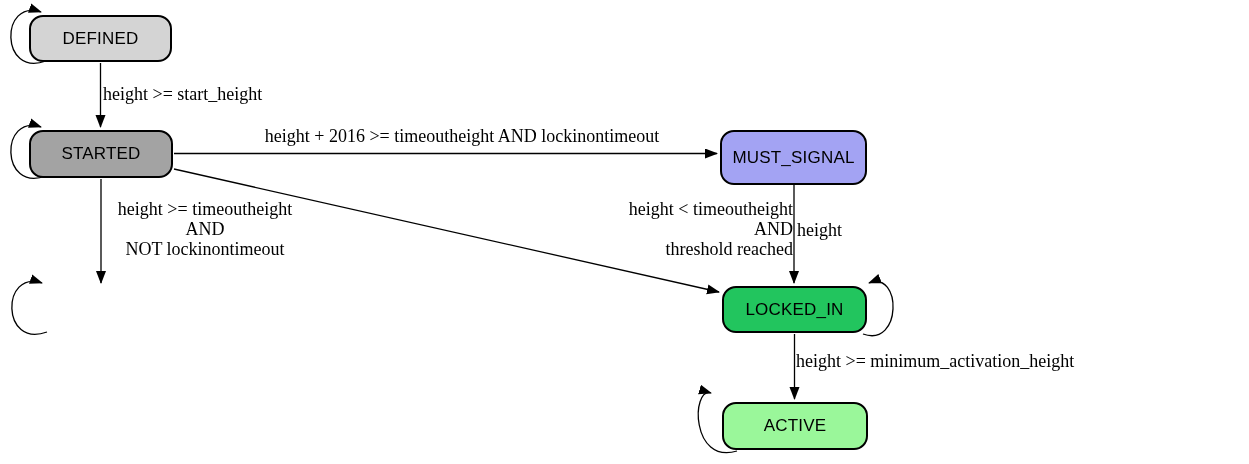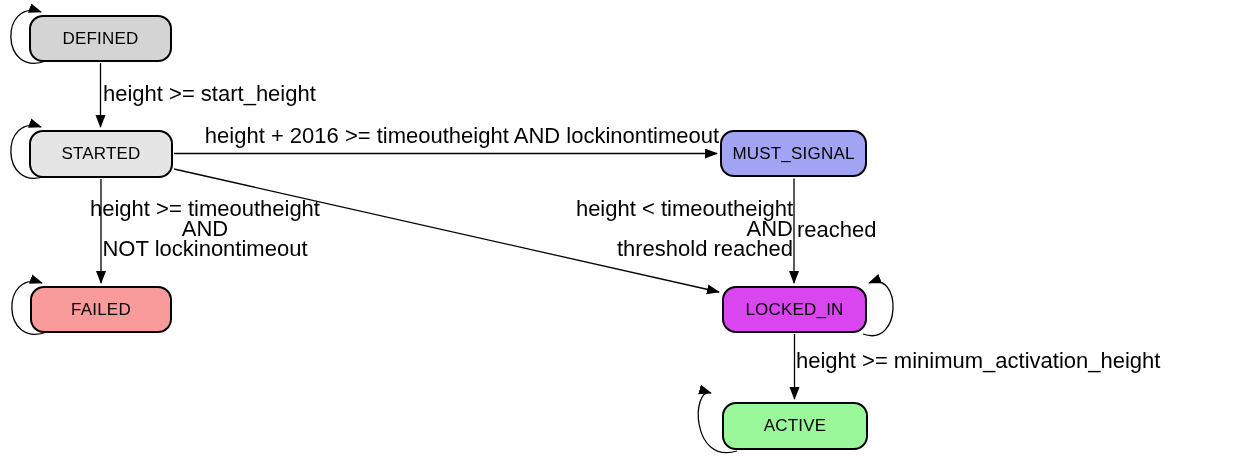--- a/index.html
+++ b/index.html
@@ -24,32 +24,32 @@
     border-radius: 14px;
     display: flex;
     align-items: center;
     justify-content: center;
     font-size: 17px;
     color: #000;
     letter-spacing: 0.2px;
   }
   .elabel {
     position: absolute;
-    font-family: Liberation Sans, sans-serif;
-    font-size: 22px;
+    font-family: Liberation Serif, serif;
+    font-size: 18px;
     line-height: 20px;
     color: #000;
     white-space: pre-line;
   }
   .elabel.center { text-align: center; }
   
   #n-defined     { left: 29px;  top: 15px;  width: 143px; height: 47px; }
   #n-started     { left: 29px;  top: 130px; width: 144px; height: 48px; }
   #n-failed      { left: 30px;  top: 286px; width: 142px; height: 47px; }
-  #n-must-signal { left: 720px; top: 130px; width: 147px; height: 47px; }
+  #n-must-signal { left: 720px; top: 130px; width: 147px; height: 55px; }
   #n-locked-in   { left: 722px; top: 286px; width: 145px; height: 47px; }
   #n-active      { left: 722px; top: 402px; width: 146px; height: 48px; }
   
   #l-defined-started    { left: 103px; top: 84px; }
   #l-started-mustsignal { left: 198px; top: 126px; width: 528px; }
   #l-started-failed     { left: 85px; top: 199px; width: 240px; }
   #l-started-lockedin   { left: 553px; top: 199px; width: 240px; text-align: right; }
   #l-mustsignal-lockedin{ left: 797px; top: 220px; }
   #l-lockedin-active    { left: 796px; top: 351px; }
   #l-lockedin-self      { left: 891px; top: 298px; }
@@ -78,40 +78,37 @@
       <line x1="101" y1="179" x2="101" y2="283" marker-end="url(#arrow)"></line>
       <line x1="174" y1="169" x2="719" y2="292" marker-end="url(#arrow)"></line>
       <line x1="794" y1="178.5" x2="794" y2="283" marker-end="url(#arrow)"></line>
       <line x1="794.5" y1="334" x2="794.5" y2="399" marker-end="url(#arrow)"></line>
     </g>
   </svg>
 
   <div class="node" id="n-defined" style="background-color: rgb(212, 212, 212);">
     <span>DEFINED</span>
   </div>
-  <div class="node" id="n-started" style="background-color: #e5e5e5;">
+  <div class="node" id="n-started" style="background-color: #a3a3a3;">
     <span>STARTED</span>
-  </div>
-  <div class="node" id="n-failed" style="background-color: rgb(249, 155, 155);">
-    <span>FAILED</span>
   </div>
   <div class="node" id="n-must-signal" style="background-color: rgb(163, 163, 243);">
     <span>MUST_SIGNAL</span>
   </div>
-  <div class="node" id="n-locked-in" style="background-color: #d946ef;">
+  <div class="node" id="n-locked-in" style="background-color: #22c55e;">
     <span>LOCKED_IN</span>
   </div>
   <div class="node" id="n-active" style="background-color: rgb(154, 247, 154);">
     <span>ACTIVE</span>
   </div>
 
   <div class="elabel" id="l-defined-started">height &gt;= start_height</div>
   <div class="elabel center" id="l-started-mustsignal">height + 2016 &gt;= timeoutheight AND lockinontimeout</div>
   <div class="elabel center" id="l-started-failed">height &gt;= timeoutheight
 AND
 NOT lockinontimeout</div>
   <div class="elabel center" id="l-started-lockedin">height &lt; timeoutheight
 AND
 threshold reached</div>
-  <div class="elabel" id="l-mustsignal-lockedin">reached</div>
+  <div class="elabel" id="l-mustsignal-lockedin">height</div>
   <div class="elabel" id="l-lockedin-active">height &gt;= minimum_activation_height</div>
 
 </div>
 
 </body></html>

